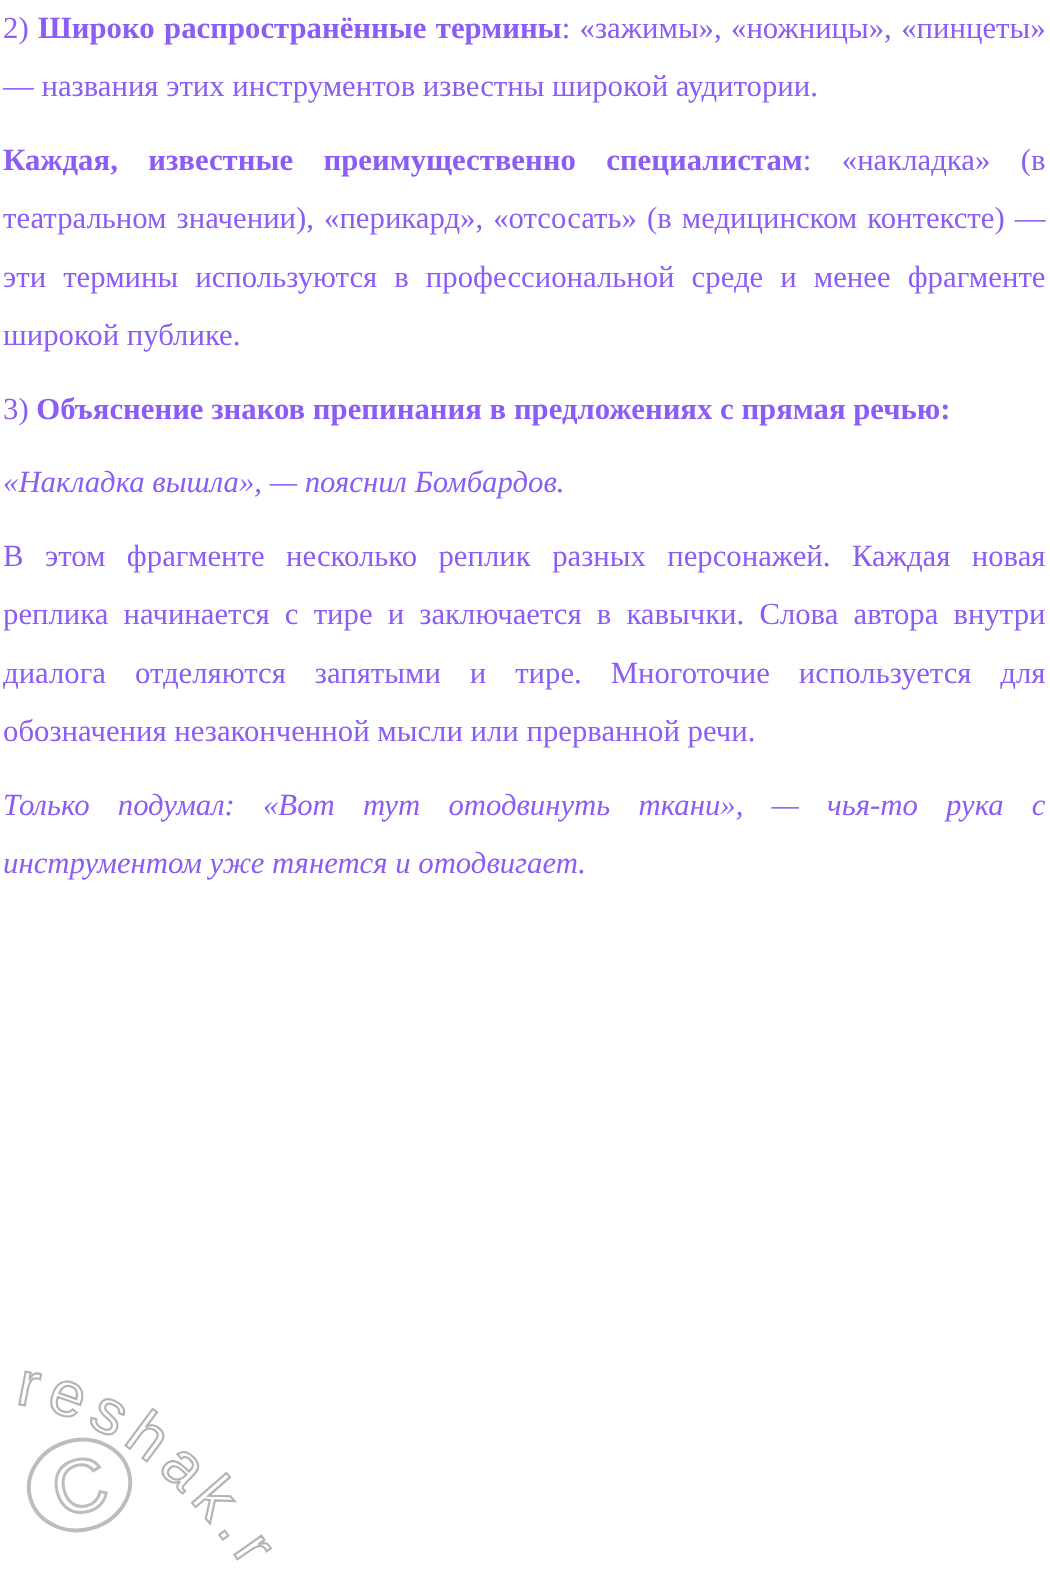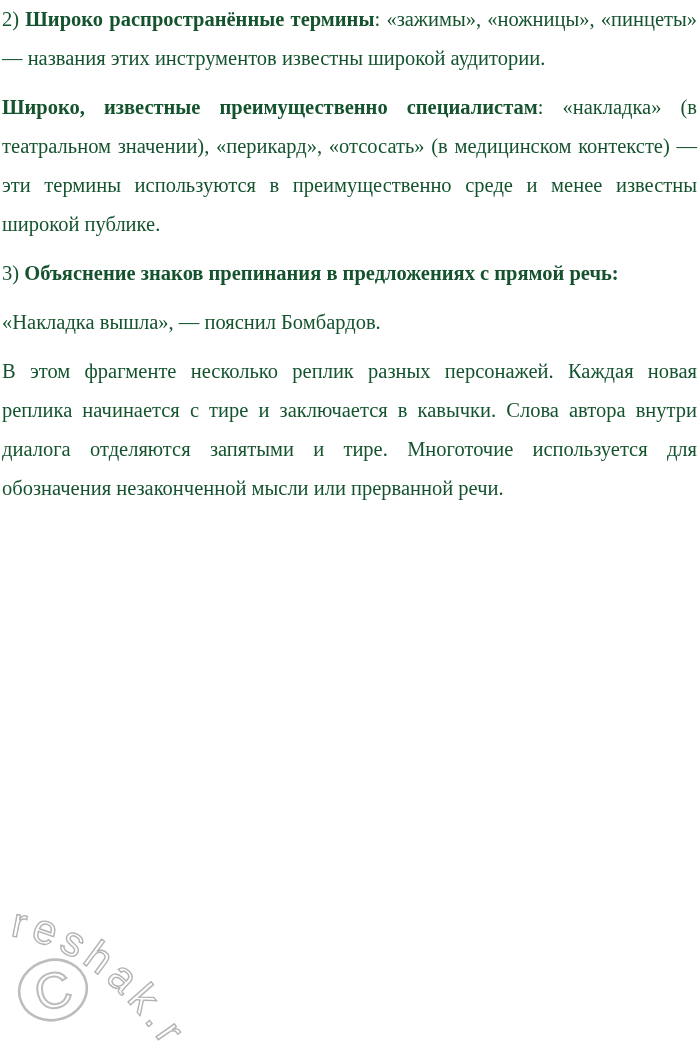--- a/index.html
+++ b/index.html
@@ -7,29 +7,29 @@
     width: 700px;
     height: 1053px;
     background: #ffffff;
     overflow: hidden;
     position: relative;
     font-family: "Liberation Serif", serif;
   }
   main { width: 700px; height: 1053px; position: relative; }
   #content {
     padding: 0 3px 0 2px;
-    color: #14532d;
+    color: #8b5cf6;
     font-size: 20.5px;
     line-height: 39px;
     text-align: justify;
   }
   #content p { margin: 10px 0; }
   #content p:first-child { margin-top: 0; }
   .b { font-weight: bold; }
-  .i { }
+  .i { font-style: italic; }
   .watermark {
     position: absolute;
     left: 0;
     top: 862px;
     pointer-events: none;
     z-index: 5;
   }
   .wm-text {
     font-family: "Liberation Sans", sans-serif;
     font-size: 42px;
@@ -50,24 +50,25 @@
     stroke: #bdbdbd;
     stroke-width: 2px;
   }
 </style>
 </head>
 <body>
 
 <main>
   <article id="content">
       <p><span>2) </span><span class="b">Широко распространённые термины</span><span>: «зажимы», «ножницы», «пинцеты» — названия этих инструментов известны широкой аудитории.</span></p>
-      <p><span class="b">Широко, известные преимущественно специалистам</span><span>: «накладка» (в театральном значении), «перикард», «отсосать» (в медицинском контексте) — эти термины используются в преимущественно среде и менее известны широкой публике.</span></p>
-      <p><span>3) </span><span class="b">Объяснение знаков препинания в предложениях с прямой речь:</span></p>
+      <p><span class="b">Каждая, известные преимущественно специалистам</span><span>: «накладка» (в театральном значении), «перикард», «отсосать» (в медицинском контексте) — эти термины используются в профессиональной среде и менее фрагменте широкой публике.</span></p>
+      <p><span>3) </span><span class="b">Объяснение знаков препинания в предложениях с прямая речью:</span></p>
       <p class="i"><span>«Накладка вышла», — пояснил Бомбардов.</span></p>
       <p><span>В этом фрагменте несколько реплик разных персонажей. Каждая новая реплика начинается с тире и заключается в кавычки. Слова автора внутри диалога отделяются запятыми и тире. Многоточие используется для обозначения незаконченной мысли или прерванной речи.</span></p>
+      <p class="i"><span>Только подумал: «Вот тут отодвинуть ткани», — чья-то рука с инструментом уже тянется и отодвигает.</span></p>
     </article>
 
   <svg class="watermark" width="230" height="200" viewBox="0 0 230 200" xmlns="http://www.w3.org/2000/svg" xmlns:xlink="http://www.w3.org/1999/xlink">
     <defs>
       <path id="wmpath" d="M 10,74 Q 100,86 170,195" fill="none"></path>
     </defs>
     <text class="wm-text">
       <textPath href="#wmpath" xlink:href="#wmpath">reshak.ru</textPath>
     </text>
     <g transform="rotate(-14 53 128)">

